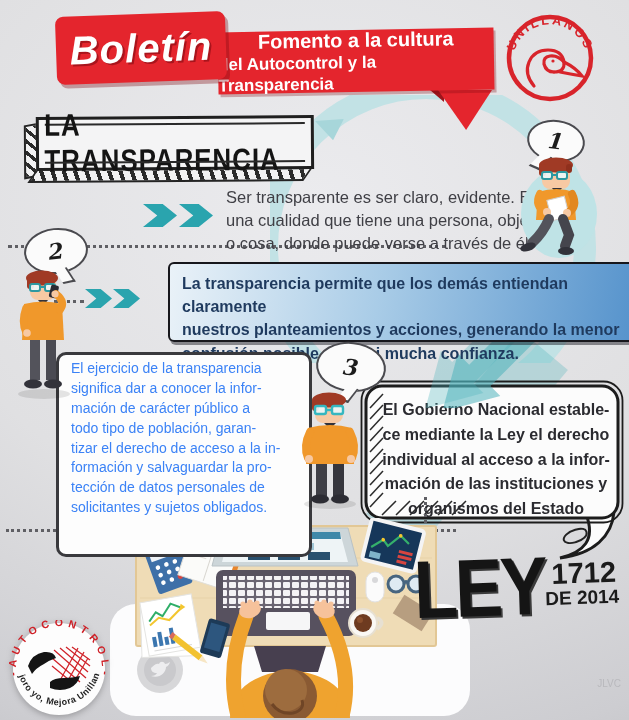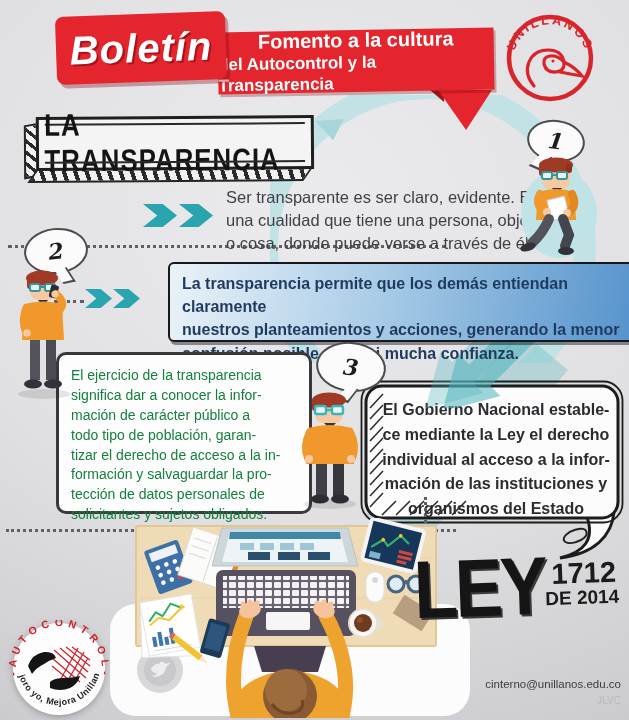--- a/index.html
+++ b/index.html
@@ -82,22 +82,22 @@
     background:linear-gradient(100deg,#eaf2f8 0%,#a9cce7 45%,#5693cc 100%);
     padding:8px 12px;font-size:16px;line-height:1.45;color:#1f3a5e;font-weight:600;
     box-shadow:2px 3px 0 rgba(15,15,25,.45);margin-left:32px;}
 
   
   .band{left:347px;top:411px;width:240px;height:62px;background:rgba(79,179,187,.30);
     transform:rotate(130deg);z-index:1;}
   .bigarrow{left:402px;top:316px;z-index:4;}
 
   
-  .whitebox{left:56px;top:352px;width:256px;height:162px;background:#fdfdfd;border:3px solid #39393d;
-    border-radius:10px;padding:11px 12px;font-size:14px;line-height:1.42;color:#15803d;font-weight:500;z-index:5;}
+  .whitebox{left:56px;top:352px;width:256px;height:205px;background:#fdfdfd;border:3px solid #39393d;
+    border-radius:10px;padding:4px 12px;font-size:14px;line-height:1.42;color:#3b82f6;font-weight:500;z-index:5;}
 
   
   .bubble-svg{left:356px;top:378px;z-index:2;}
   .bubble-text{left:380px;top:398px;width:232px;text-align:center;font-size:16px;line-height:1.55;
     color:#2b2b30;font-weight:600;z-index:3;}
 
   
   .ley{left:414px;top:545px;width:214px;height:92px;z-index:5;transform:rotate(-2deg);}
   .ley .word{position:absolute;left:0;top:-6px;font-size:78px;font-weight:900;color:#151515;
     letter-spacing:-3px;transform:scale(.92,1.05);transform-origin:left top;
@@ -465,17 +465,16 @@
         <line x1="76" y1="28" x2="56" y2="64"></line>
           <line x1="82" y1="32" x2="64" y2="64"></line>
           <line x1="86" y1="38" x2="72" y2="62"></line>
       </g>
       <path d="M26,46 Q30,34 42,32 Q52,31 54,38 Q48,40 42,44 Q34,48 30,54 Z" fill="#141414"></path>
       <path d="M48,68 Q58,72 68,68 Q76,64 78,56 Q70,58 62,58 Q52,58 48,62 Z" fill="#141414"></path>
     </g>
   </svg>
 
   <div class="abs footer">
-    <div class="f2">cinterno@unillanos.edu.co</div>
     <div class="f3">JLVC</div>
   </div>
 
 </div>
 
 </body></html>

